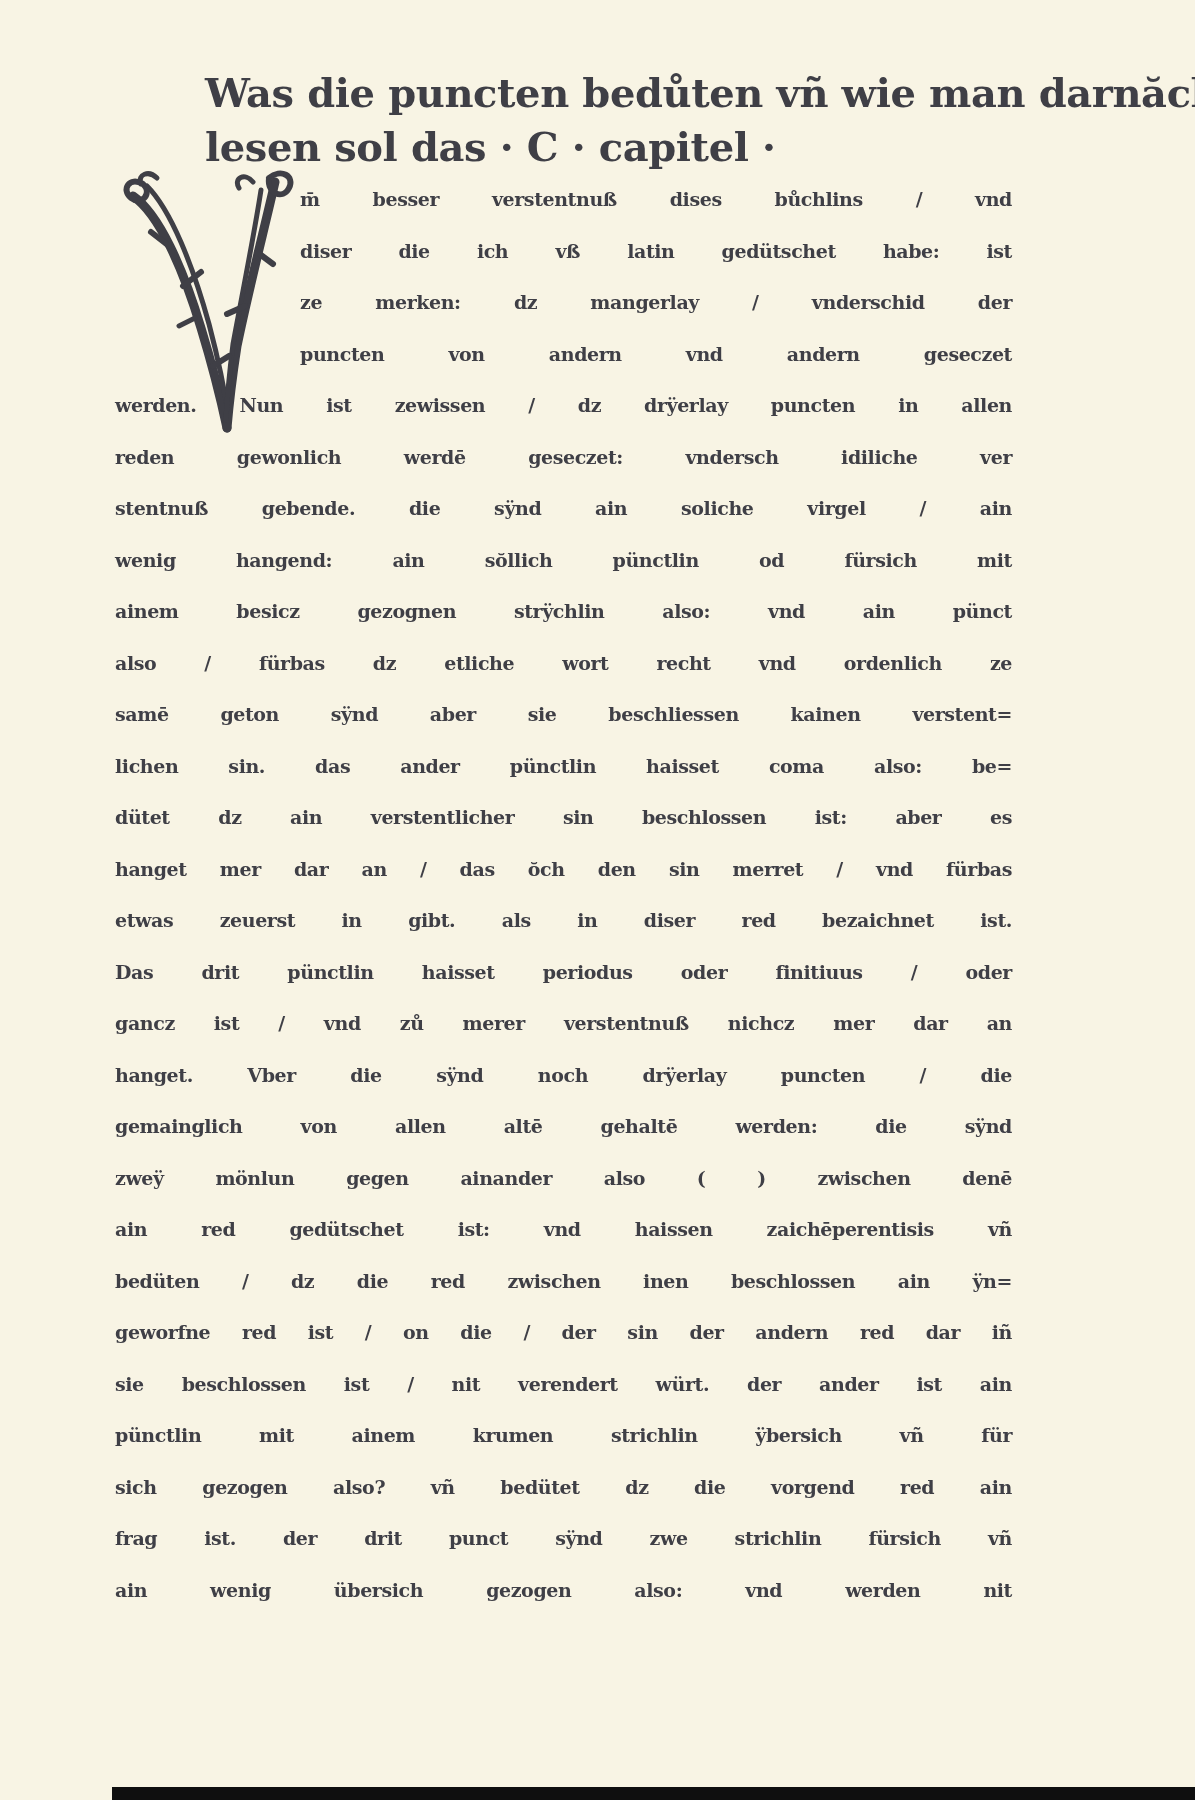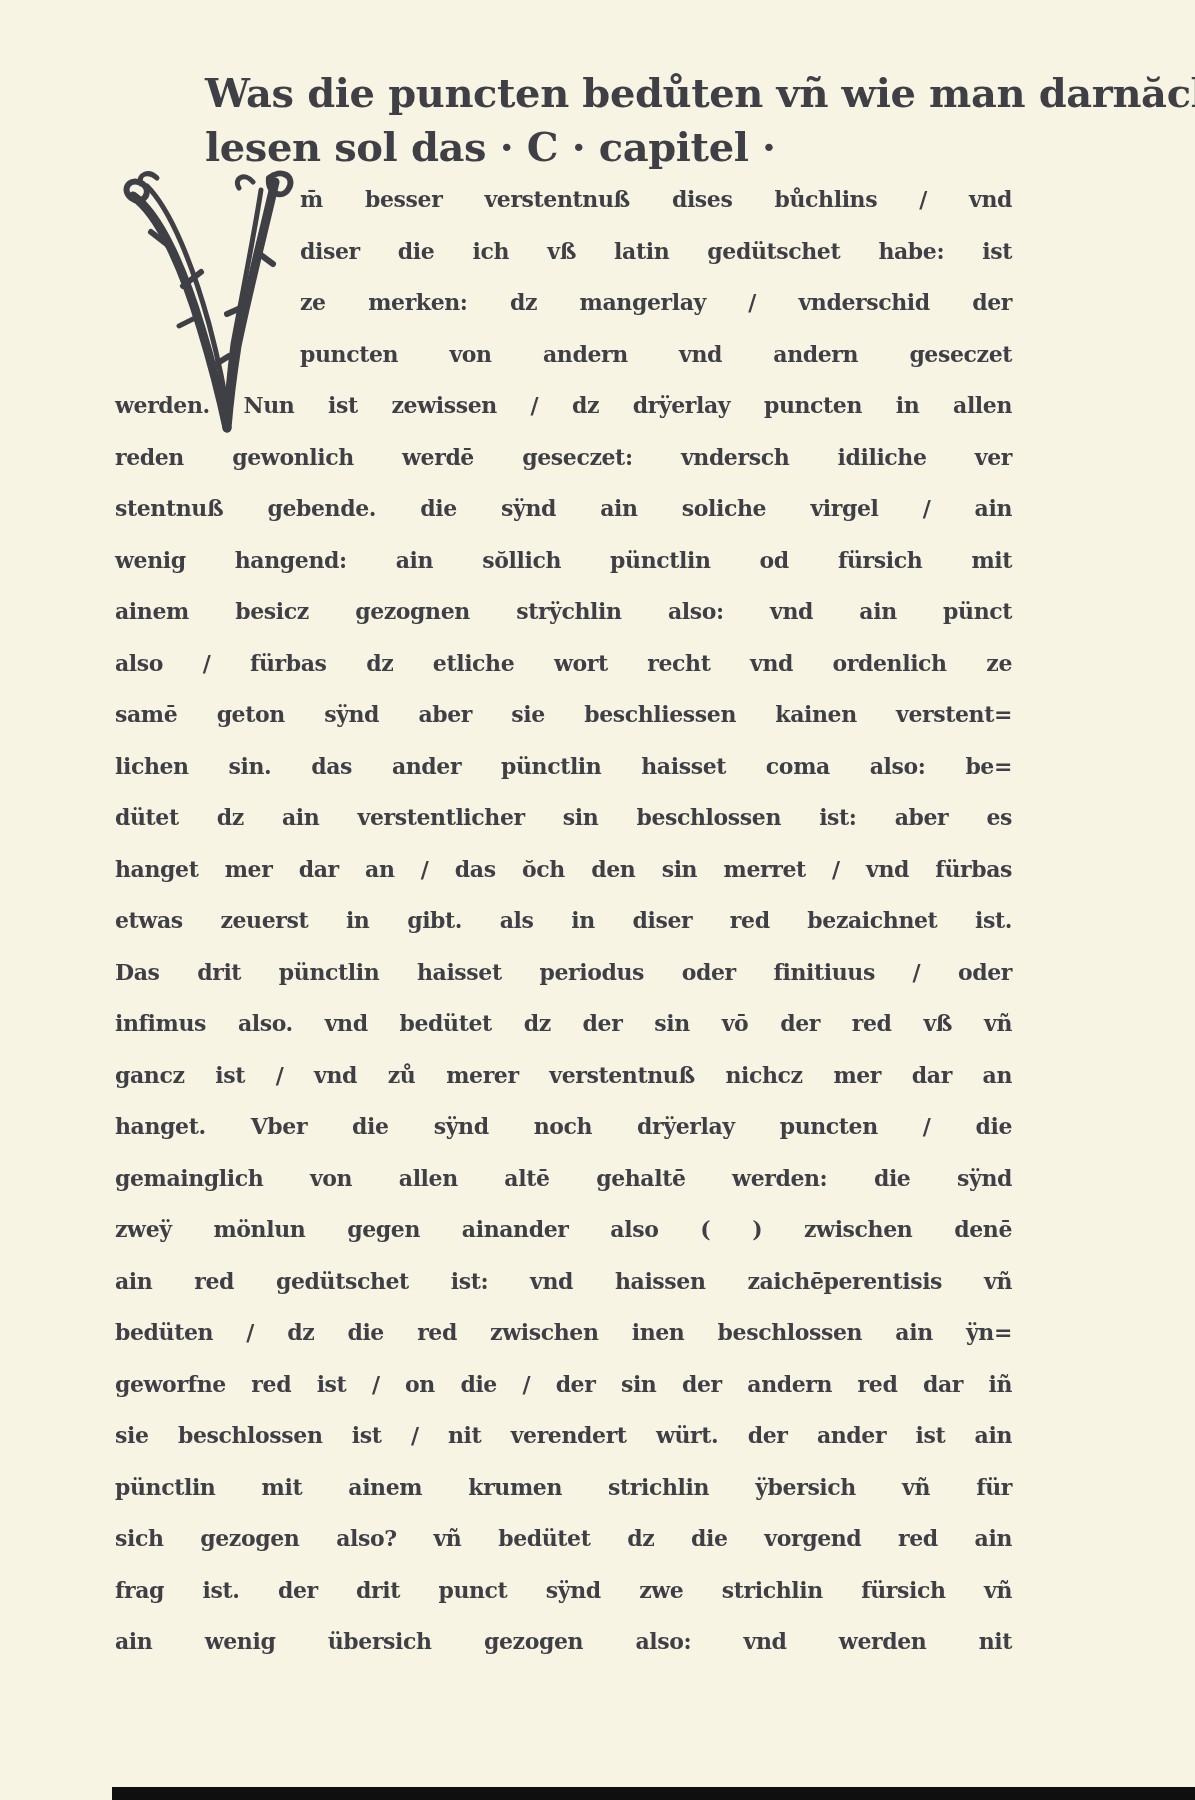--- a/index.html
+++ b/index.html
@@ -18,21 +18,21 @@
     width:897px;
   }
   .heading{
     margin-left:90px;
     font-size:40px;
     line-height:54px;
     letter-spacing:-0.4px;
     white-space:nowrap;
   }
   .paragraph{
-    font-size:22px;
+    font-size:19px;
     line-height:51.5px;
     letter-spacing:-0.4px;
   }
   .line{
     height:51.5px;
     text-align:justify;
     text-align-last:justify;
     overflow:visible;
     white-space:nowrap;
   }
@@ -105,21 +105,20 @@
       <div class="line">stentnuß gebende. die sÿnd ain soliche virgel / ain</div>
       <div class="line">wenig hangend: ain sŏllich pünctlin od fürsich mit</div>
       <div class="line">ainem besicz gezognen strÿchlin also: vnd ain pünct</div>
       <div class="line">also / fürbas dz etliche wort recht vnd ordenlich ze</div>
       <div class="line">samē geton sÿnd aber sie beschliessen kainen verstent=</div>
       <div class="line">lichen sin. das ander pünctlin haisset coma also: be=</div>
       <div class="line">dütet dz ain verstentlicher sin beschlossen ist: aber es</div>
       <div class="line">hanget mer dar an / das ŏch den sin merret / vnd fürbas</div>
       <div class="line">etwas zeuerst in gibt. als in diser red bezaichnet ist.</div>
       <div class="line">Das drit pünctlin haisset periodus oder finitiuus / oder</div>
-      <div class="line">infimus also. vnd bedütet dz der sin vō der red vß vñ</div>
       <div class="line">gancz ist / vnd zů merer verstentnuß nichcz mer dar an</div>
       <div class="line">hanget. Vber die sÿnd noch drÿerlay puncten / die</div>
       <div class="line">gemainglich von allen altē gehaltē werden: die sÿnd</div>
       <div class="line">zweÿ mönlun gegen ainander also ( ) zwischen denē</div>
       <div class="line">ain red gedütschet ist: vnd haissen zaichēperentisis vñ</div>
       <div class="line">bedüten / dz die red zwischen inen beschlossen ain ÿn=</div>
       <div class="line">geworfne red ist / on die / der sin der andern red dar iñ</div>
       <div class="line">sie beschlossen ist / nit verendert würt. der ander ist ain</div>
       <div class="line">pünctlin mit ainem krumen strichlin ÿbersich vñ für</div>
       <div class="line">sich gezogen also? vñ bedütet dz die vorgend red ain</div>

